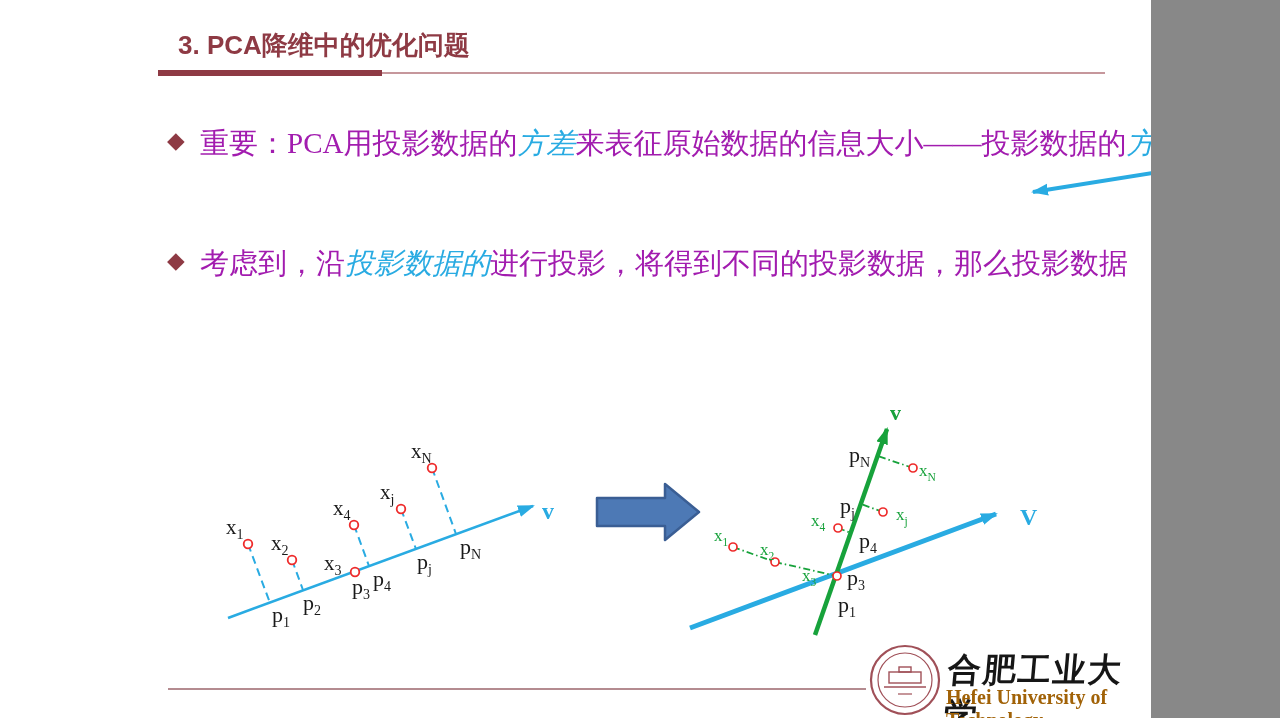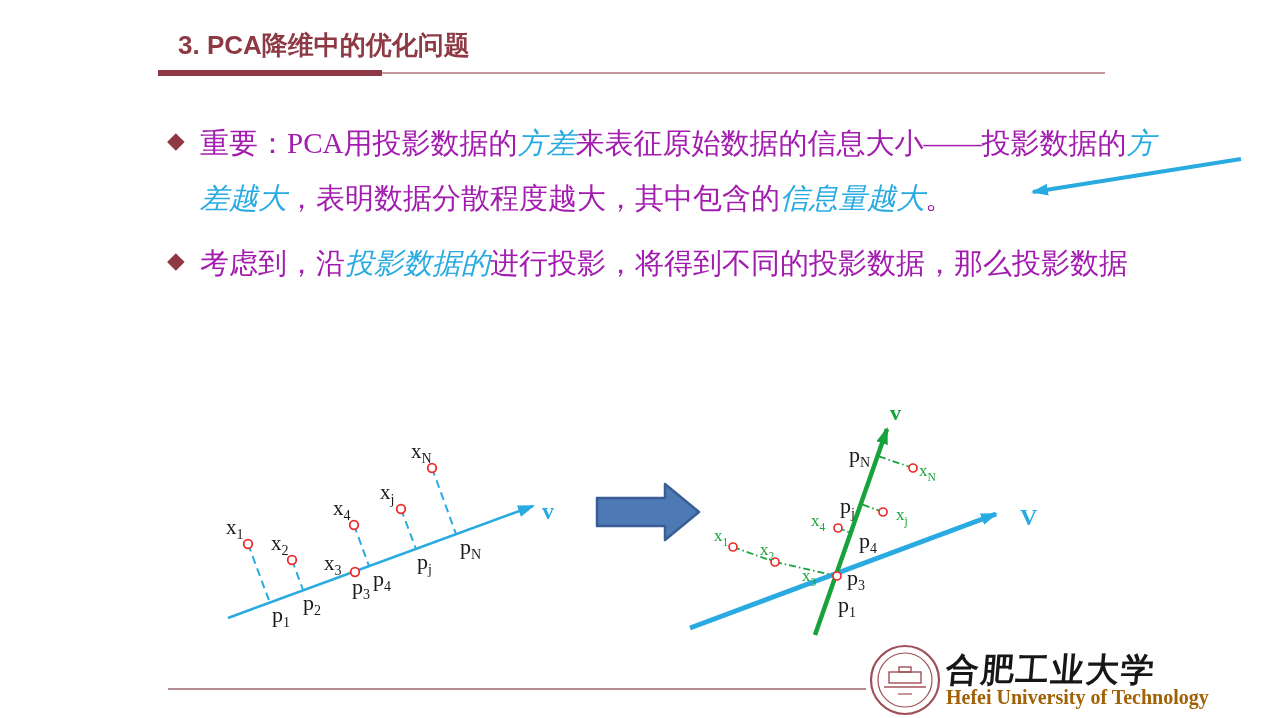--- a/index.html
+++ b/index.html
@@ -1,16 +1,16 @@
 <!DOCTYPE html>
 <html><head>
 <meta charset="utf-8">
 <style>
   html,body{margin:0;padding:0;background:#888;}
-  .slide{position:relative;width:1280px;height:718px;background:#ffffff;overflow:hidden;
+  .slide{position:relative;width:1151px;height:718px;background:#ffffff;overflow:hidden;
          font-family:"Liberation Serif","DejaVu Serif",serif;}
   .title{position:absolute;left:178px;top:28px;font-family:"Liberation Sans","DejaVu Sans",sans-serif;
          font-weight:bold;font-size:26px;color:#8e3a44;}
   .bar-thick{position:absolute;left:158px;top:70px;width:224px;height:6px;background:#8e3a44;}
   .bar-thin{position:absolute;left:382px;top:72px;width:723px;height:2px;background:#c6979c;}
   .tline{position:absolute;left:200px;white-space:nowrap;font-size:29px;color:#111;}
   .bk{color:#a21caf;}
   .cy{color:#29abe2;font-style:italic;}
   .dm{position:absolute;left:-33px;top:3px;color:#8e3a44;font-size:23px;
       font-family:"DejaVu Sans",sans-serif;}
@@ -33,21 +33,20 @@
 
 <div class="slide">
 
   <div class="title">3. PCA降维中的优化问题</div>
   <div class="bar-thick"></div>
   <div class="bar-thin"></div>
 
   <div class="tline" style="top:124px">
     <span class="dm">◆</span>
   <span class="bk">重要：PCA用投影数据的</span><span class="cy">方差</span><span class="bk">来表征原始数据的信息大小——投影数据的</span><span class="cy">方</span></div>
-  <div class="tline" style="top:179px"><span class="cy">差越大</span><span class="bk">，表明数据分散程度越大，其中包含的</span><span class="cy">信息量越大</span><span class="bk">。</span></div>
   <div class="tline" style="top:244px">
     <span class="dm">◆</span>
   <span class="bk">考虑到，沿</span><span class="cy">投影数据的</span><span class="bk">进行投影，将得到不同的投影数据，那么投影数据</span></div>
 
   <svg class="abs" style="left:1015px;top:150px" width="235" height="52">
     <defs>
       <marker id="mAn" markerWidth="20" markerHeight="16" refX="15" refY="6" orient="auto" markerUnits="userSpaceOnUse">
         <path d="M0,0 L17,6 L0,12 Z" fill="#29abe2"></path>
       </marker>
     </defs>

